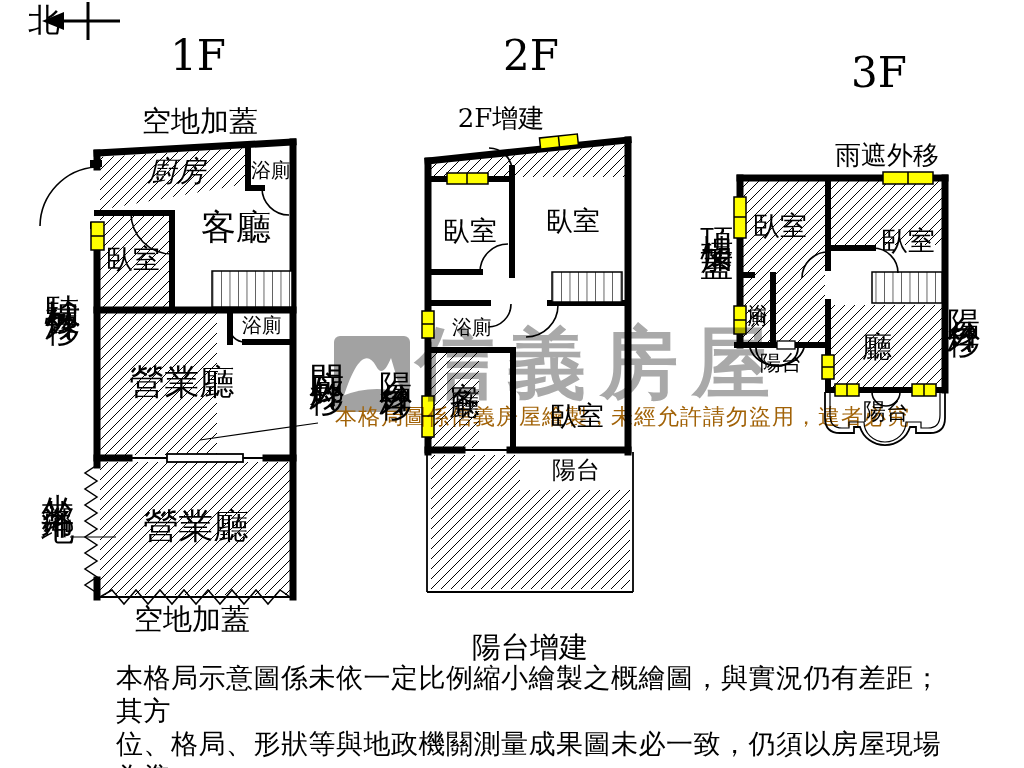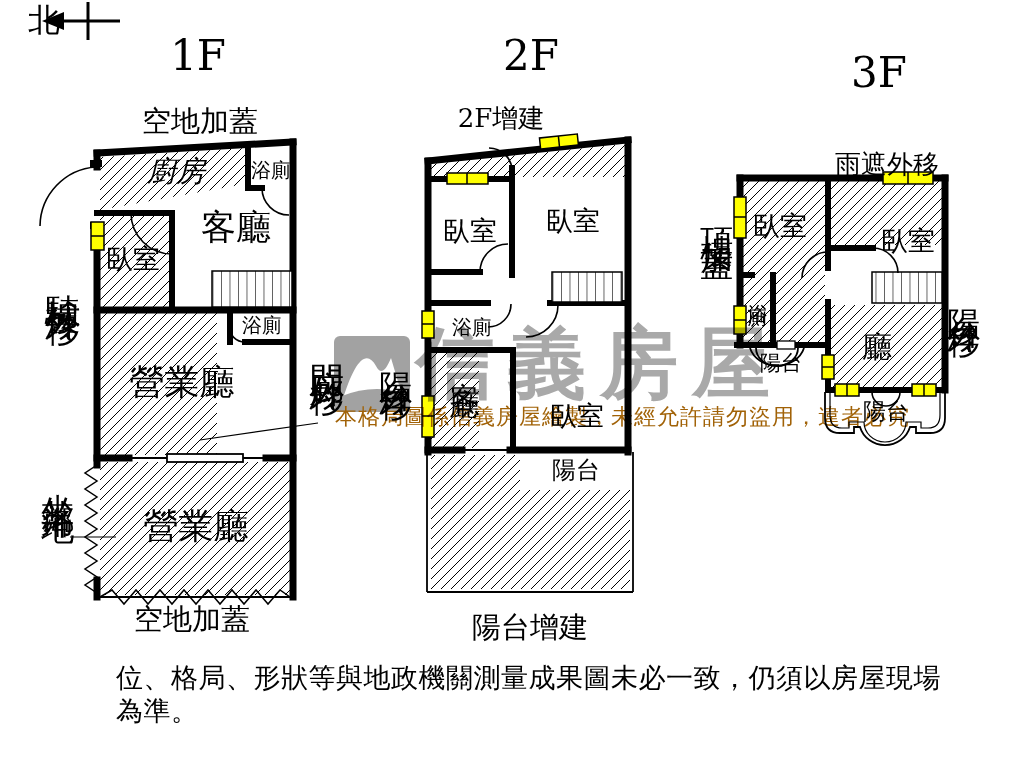--- a/index.html
+++ b/index.html
@@ -243,42 +243,43 @@
   <div class="lbl ctr mid" style="left:127px;top:604px;width:130px;">空地加蓋</div>
 
   <div class="lbl ctr title" style="left:501px;top:34px;width:60px;">2F</div>
   <div class="lbl ctr" style="left:446px;top:105px;width:110px;font-size:26px;">2F增建</div>
   <div class="lbl ctr room" style="left:441px;top:217px;width:58px;">臥室</div>
   <div class="lbl ctr room" style="left:544px;top:207px;width:58px;">臥室</div>
   <div class="lbl ctr sm" style="left:450px;top:317px;width:44px;">浴廁</div>
   <div class="lbl vert" style="left:449px;top:358px;font-size:30px;">客廳</div>
   <div class="lbl ctr room" style="left:548px;top:402px;width:58px;">臥室</div>
   <div class="lbl ctr" style="left:550px;top:458px;width:52px;font-size:24px;">陽台</div>
-  <div class="lbl ctr mid" style="left:468px;top:612px;width:124px;">陽台增建</div>
+  <div class="lbl ctr mid" style="left:468px;top:632px;width:124px;">陽台增建</div>
   <div class="lbl vert" style="left:378px;top:346px;font-size:33px;">陽台外移</div>
 
   <div class="lbl ctr title" style="left:815px;top:51px;width:60px;margin-left:34px;">3F</div>
-  <div class="lbl ctr" style="left:833px;top:142px;width:108px;font-size:26px;margin-top:9px;">雨遮外移</div>
+  <div class="lbl ctr" style="left:833px;top:142px;width:108px;font-size:26px;">雨遮外移</div>
   <div class="lbl vert" style="left:699px;top:203px;font-size:33px;">頂樓加蓋</div>
   <div class="lbl ctr room" style="left:751px;top:212px;width:58px;">臥室</div>
   <div class="lbl ctr room" style="left:879px;top:227px;width:58px;">臥室</div>
   <div class="lbl vert" style="left:747px;top:288px;font-size:20px;letter-spacing:0.1em;">浴廁</div>
   <div class="lbl ctr" style="left:758px;top:352px;width:46px;font-size:21px;">陽台</div>
   <div class="lbl ctr" style="left:861px;top:331px;width:32px;font-size:30px;">廳</div>
   <div class="lbl ctr" style="left:861px;top:399px;width:50px;font-size:23px;">陽台</div>
   <div class="lbl vert" style="left:946px;top:283px;font-size:33px;">陽台外移</div>
 
   <div id="watermark">
     <svg id="wm-logo" width="76" height="76" viewBox="0 0 76 76">
       <rect x="0" y="0" width="76" height="76" rx="6" fill="#a2a2a2"></rect>
       <path d="M8,66 C20,26 32,12 42,30 C47,40 52,34 57,22 L70,66 Z" fill="#ffffff"></path>
       <path d="M8,66 L70,66 L70,58 C50,50 28,52 8,60 Z" fill="#a2a2a2"></path>
     </svg>
     <div id="wm-brand">信義房屋</div>
     <div id="wm-notice">本格局圖係信義房屋繪製，未經允許請勿盜用，違者必究</div>
   </div>
 
   <div id="disclaimer">
+    <div>本格局示意圖係未依一定比例縮小繪製之概繪圖，與實況仍有差距；其方</div>
     <div>位、格局、形狀等與地政機關測量成果圖未必一致，仍須以房屋現場為準。</div>
 
   </div>
 
 </div>
 
 </body></html>

